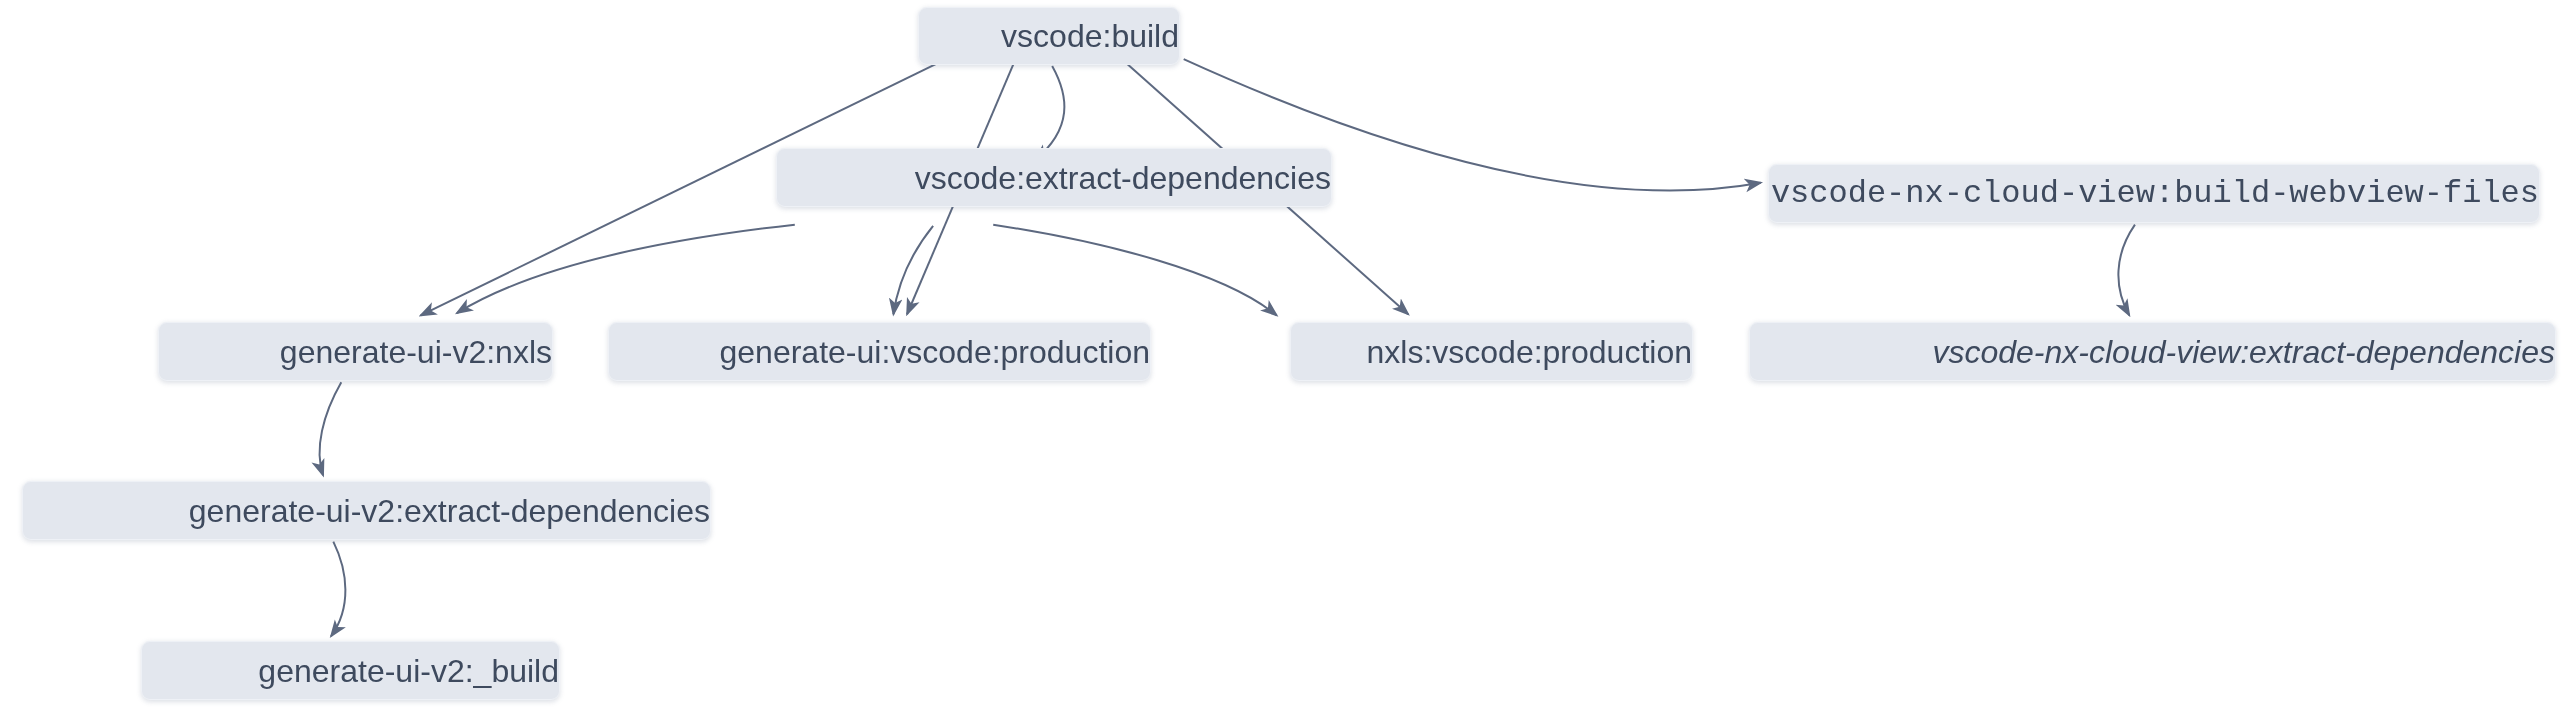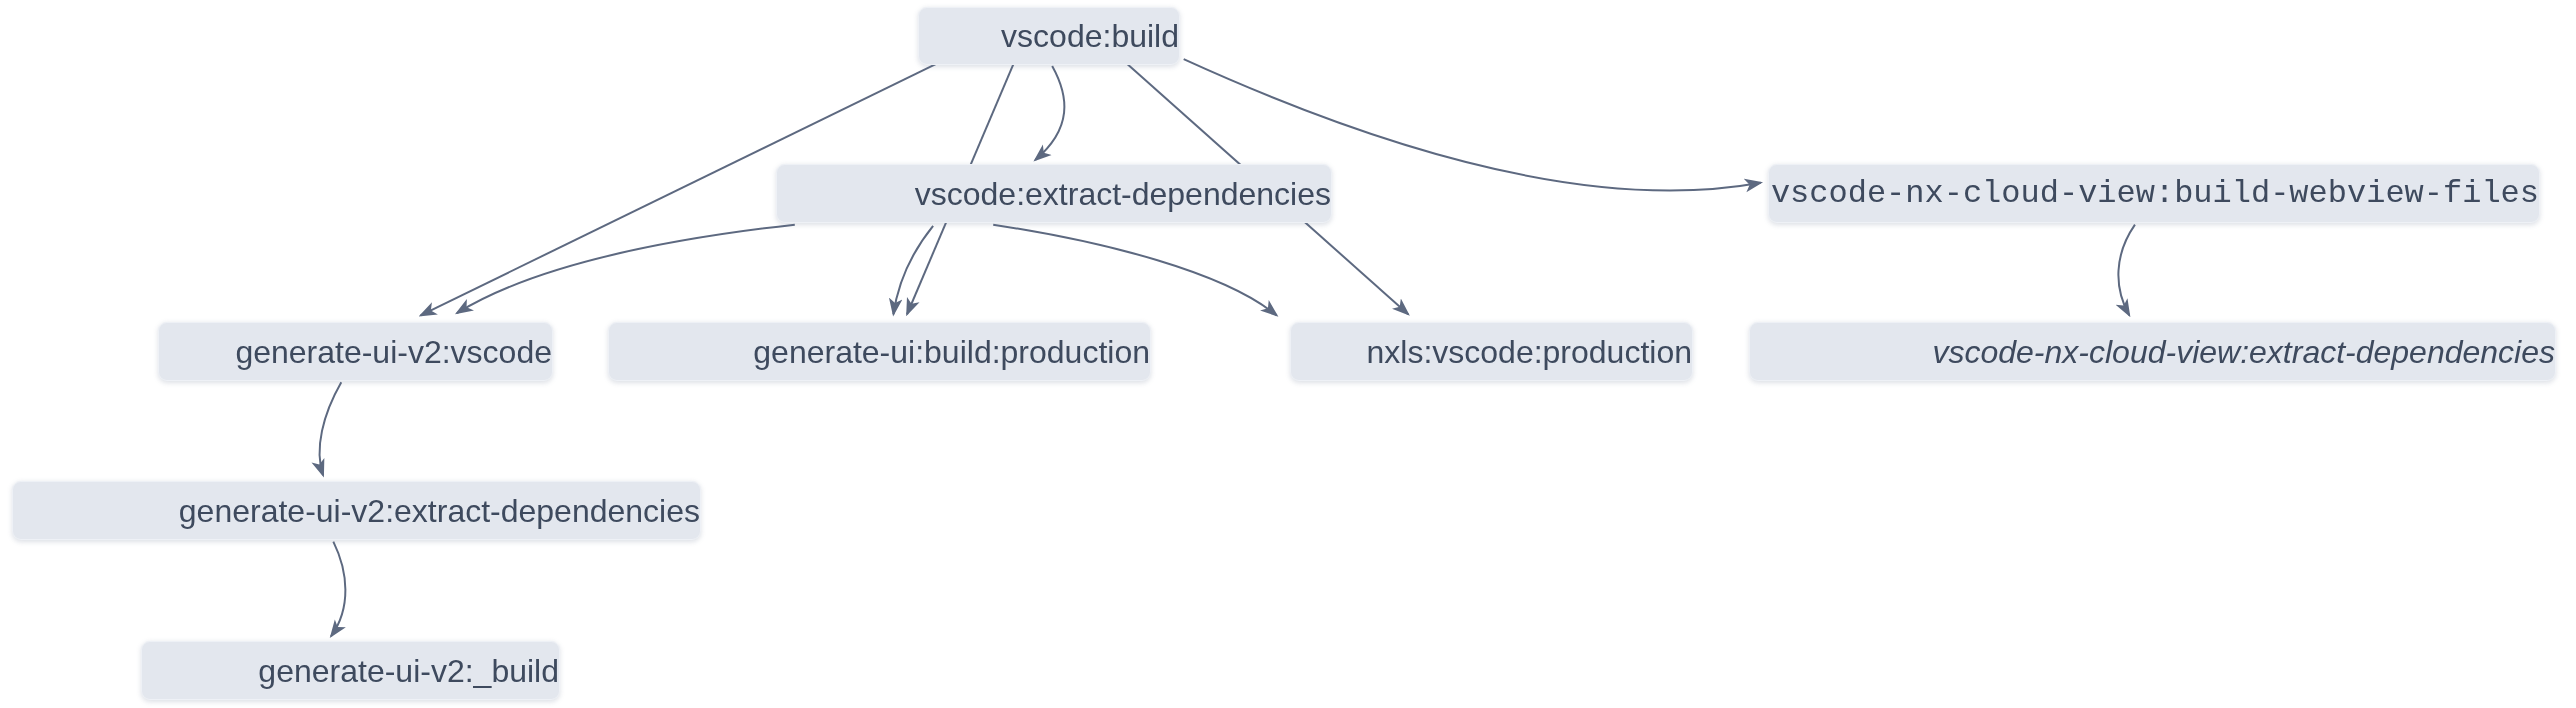--- a/index.html
+++ b/index.html
@@ -63,39 +63,39 @@
         <path d="M 1752 396 C 1950 426 2160 480 2252 556" class="edge" marker-end="url(#arrowhead)"></path>
         <path d="M 3766 396 C 3730 448 3728 506 3756 556" class="edge" marker-end="url(#arrowhead)"></path>
         <path d="M 602 674 C 570 730 554 792 570 838" class="edge" marker-end="url(#arrowhead)"></path>
         <path d="M 588 955 C 614 1008 620 1072 584 1122" class="edge" marker-end="url(#arrowhead)"></path>
       </g>
   </svg>
   <div id="node-layer">
       <div class="node" style="left: 918px; top: 6.8px; width: 262px; height: 58px;">
         <span>vscode:build</span>
       </div>
-      <div class="node" style="left: 776px; top: 164px; width: 556px; height: 59px;">
+      <div class="node" style="left: 776px; top: 148px; width: 556px; height: 59px;">
         <span>vscode:extract-dependencies</span>
       </div>
       <div class="node" style="left: 1768px; top: 164px; width: 772px; height: 59px; font-family: Liberation Mono, monospace;">
         <span>vscode-nx-cloud-view:build-webview-files</span>
       </div>
       <div class="node" style="left: 158px; top: 322px; width: 395px; height: 59px;">
-        <span>generate-ui-v2:vscode</span>
+        <span>generate-ui-v2:nxls</span>
       </div>
       <div class="node" style="left: 608px; top: 322px; width: 543px; height: 59px;">
-        <span>generate-ui:build:production</span>
+        <span>generate-ui:vscode:production</span>
       </div>
       <div class="node" style="left: 1290px; top: 322px; width: 403px; height: 59px;">
         <span>nxls:vscode:production</span>
       </div>
       <div class="node" style="left: 1749px; top: 322px; width: 807px; height: 59px; font-style: italic;">
         <span>vscode-nx-cloud-view:extract-dependencies</span>
       </div>
-      <div class="node" style="left: 12px; top: 481px; width: 689px; height: 59px;">
+      <div class="node" style="left: 22px; top: 481px; width: 689px; height: 59px;">
         <span>generate-ui-v2:extract-dependencies</span>
       </div>
       <div class="node" style="left: 141px; top: 641px; width: 419px; height: 59px;">
         <span>generate-ui-v2:_build</span>
       </div>
     </div>
 </div>
 
 
 </body></html>

